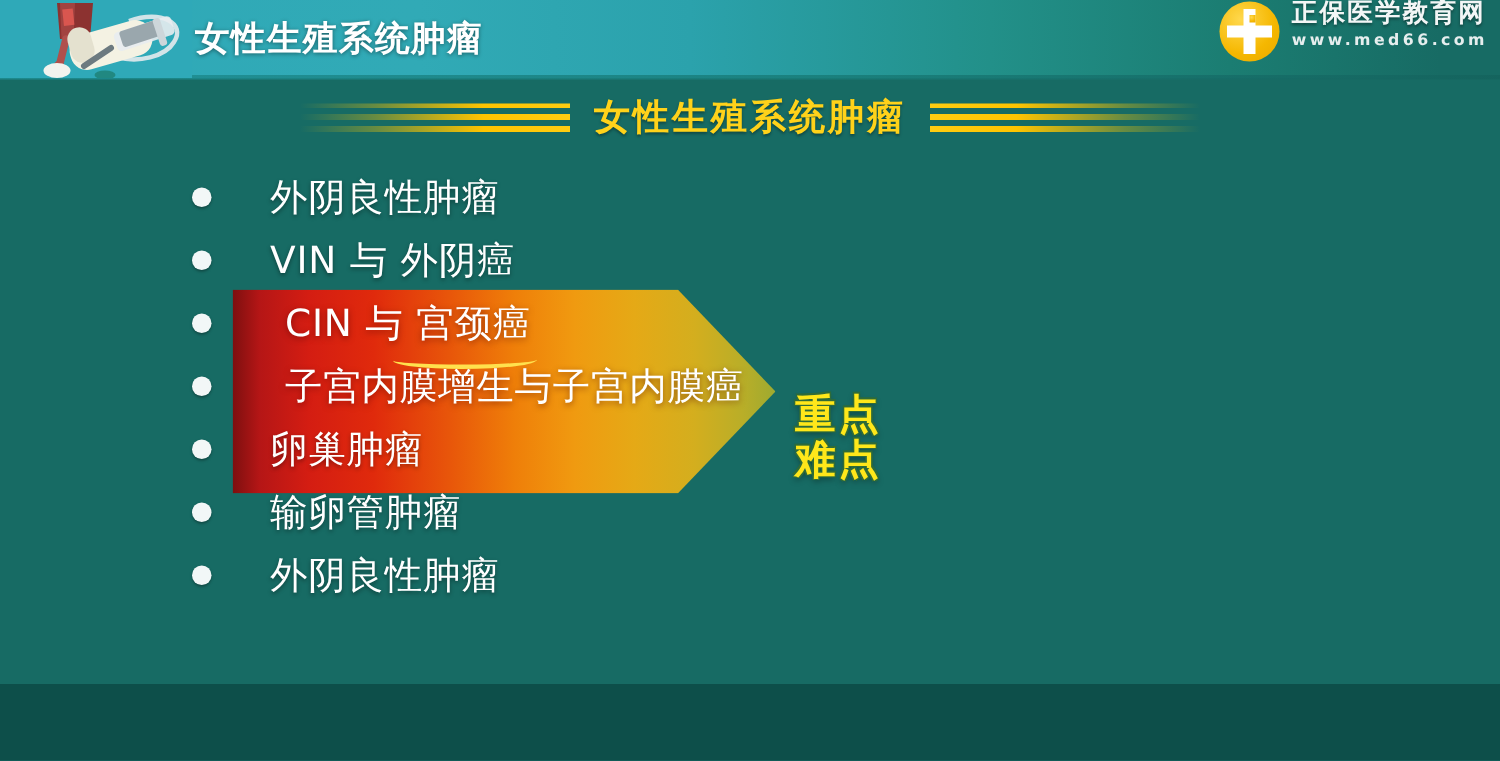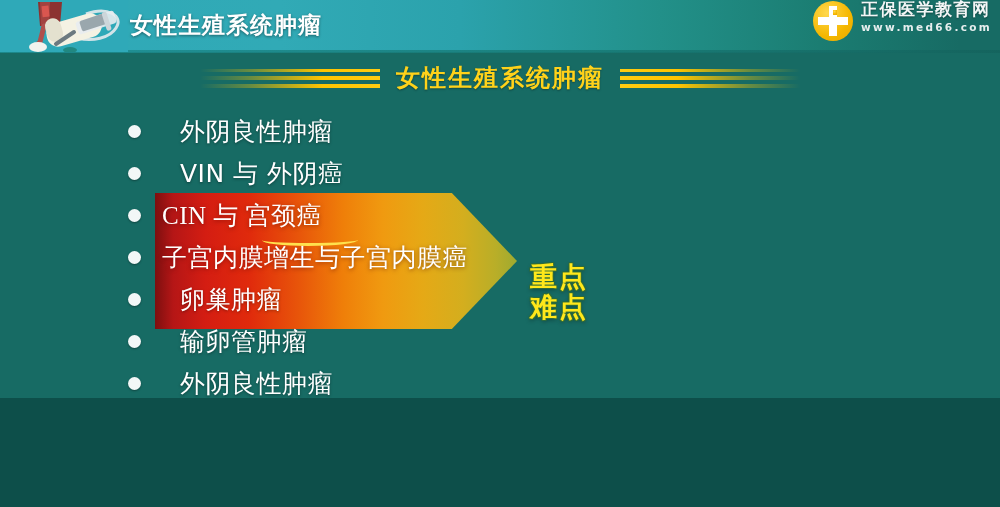--- a/index.html
+++ b/index.html
@@ -3,21 +3,21 @@
 <meta charset="utf-8">
 <style>
   html, body {
     margin: 0;
     padding: 0;
     background: #0d4f4a;
   }
   #slide {
     position: relative;
     width: 1000px;
-    height: 398px;
+    height: 456px;
     overflow: hidden;
     background: #176b64;
     font-family: "DejaVu Sans", "Liberation Sans", sans-serif;
     user-select: none;
   }
 
   
   #header {
     position: absolute;
     left: 0; top: 0;
@@ -202,23 +202,22 @@
   .bullet-text {
     position: absolute;
     left: 180px;
     font-size: 25px;
     color: #ffffff;
     letter-spacing: .5px;
     white-space: nowrap;
     text-shadow: 0 1px 3px rgba(0,0,0,.4);
   }
   .bullet-row.in-arrow .bullet-text {
-    left: 162px;
+    left: 190px;
     text-shadow: 0 1px 4px rgba(80,0,0,.55);
-    font-family: Liberation Serif, serif;
   }
 
   .underline-mark {
     position: absolute;
     left: 262px;
     top: 234px;
     width: 96px;
     height: 9px;
     border-bottom: 3px solid #ffe14d;
     border-radius: 0 0 60% 55%;

